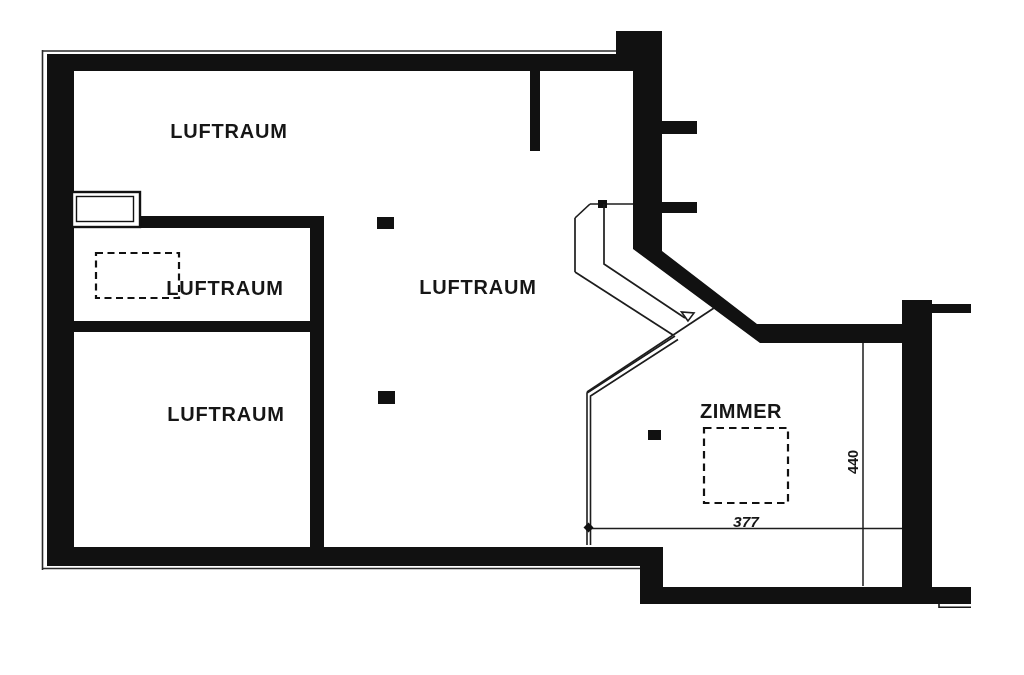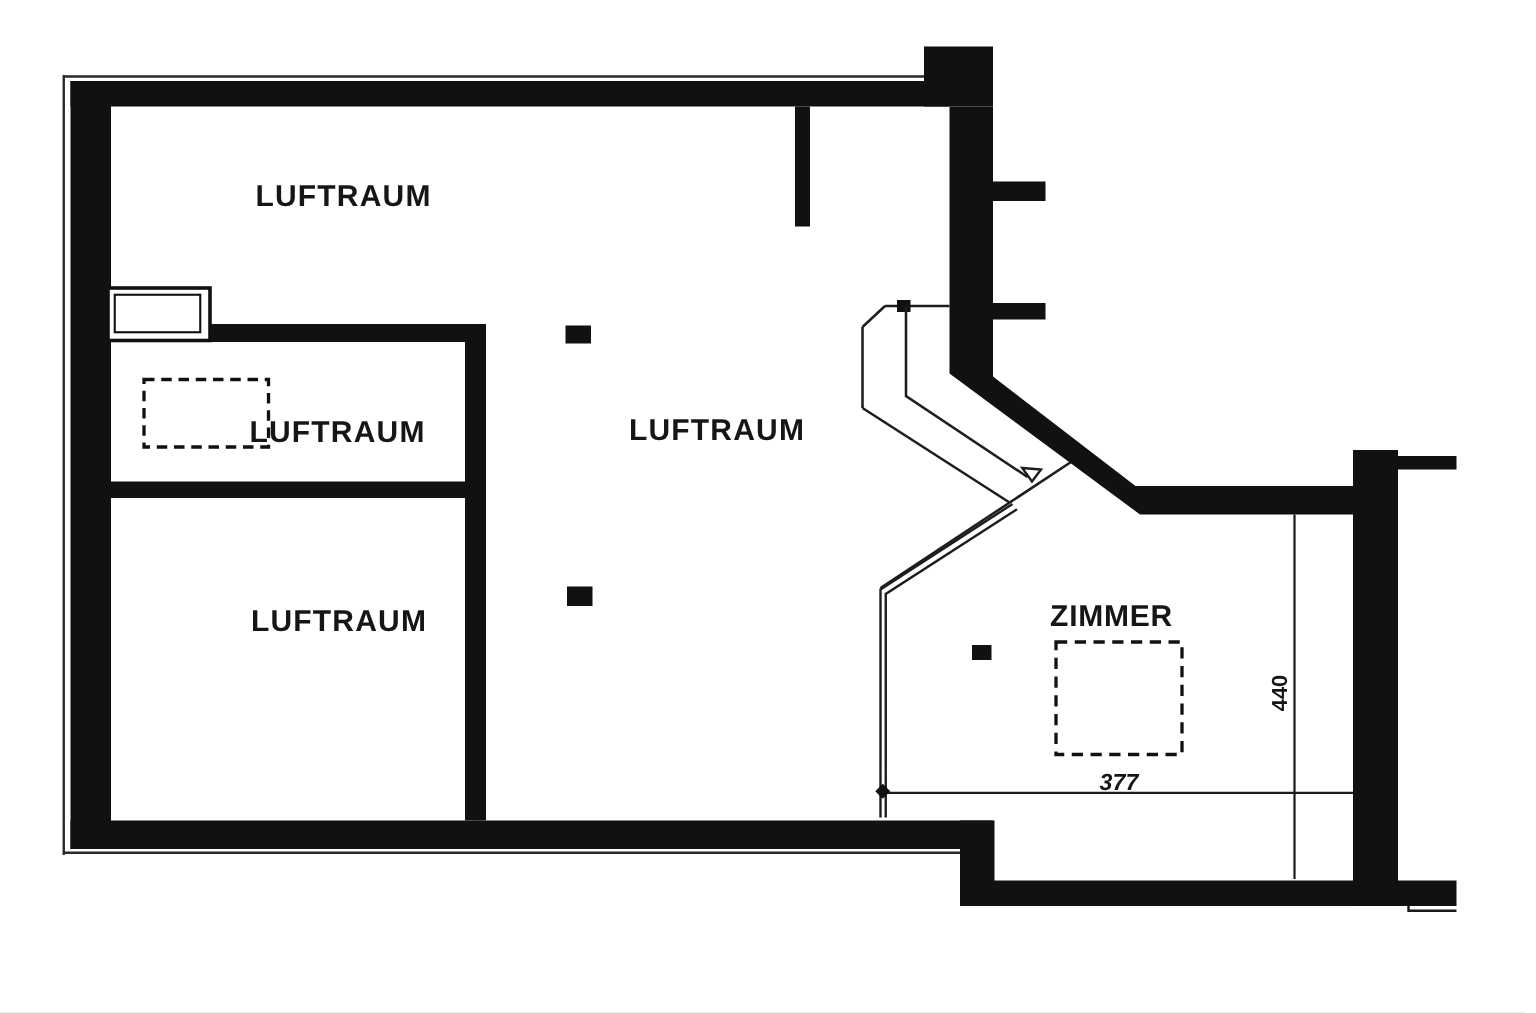--- a/index.html
+++ b/index.html
@@ -1,16 +1,16 @@
 <!DOCTYPE html>
 <html><head>
 <meta charset="utf-8">
 <style>
   html,body{margin:0;padding:0;background:#ffffff;}
-  .wrap{width:1024px;height:675px;position:relative;background:#a3a3a3;overflow:hidden;}
+  .wrap{width:1024px;height:675px;position:relative;background:#fef9c3;overflow:hidden;}
   svg{position:absolute;left:0;top:0;}
   text{font-family:"Liberation Sans",sans-serif;font-weight:bold;fill:#161616;}
 </style>
 </head>
 <body>
 <div class="wrap">
 <svg width="1024" height="675" viewBox="0 0 1024 675">
 
   <rect x="0" y="0" width="1024" height="675" fill="#ffffff"></rect>
 

